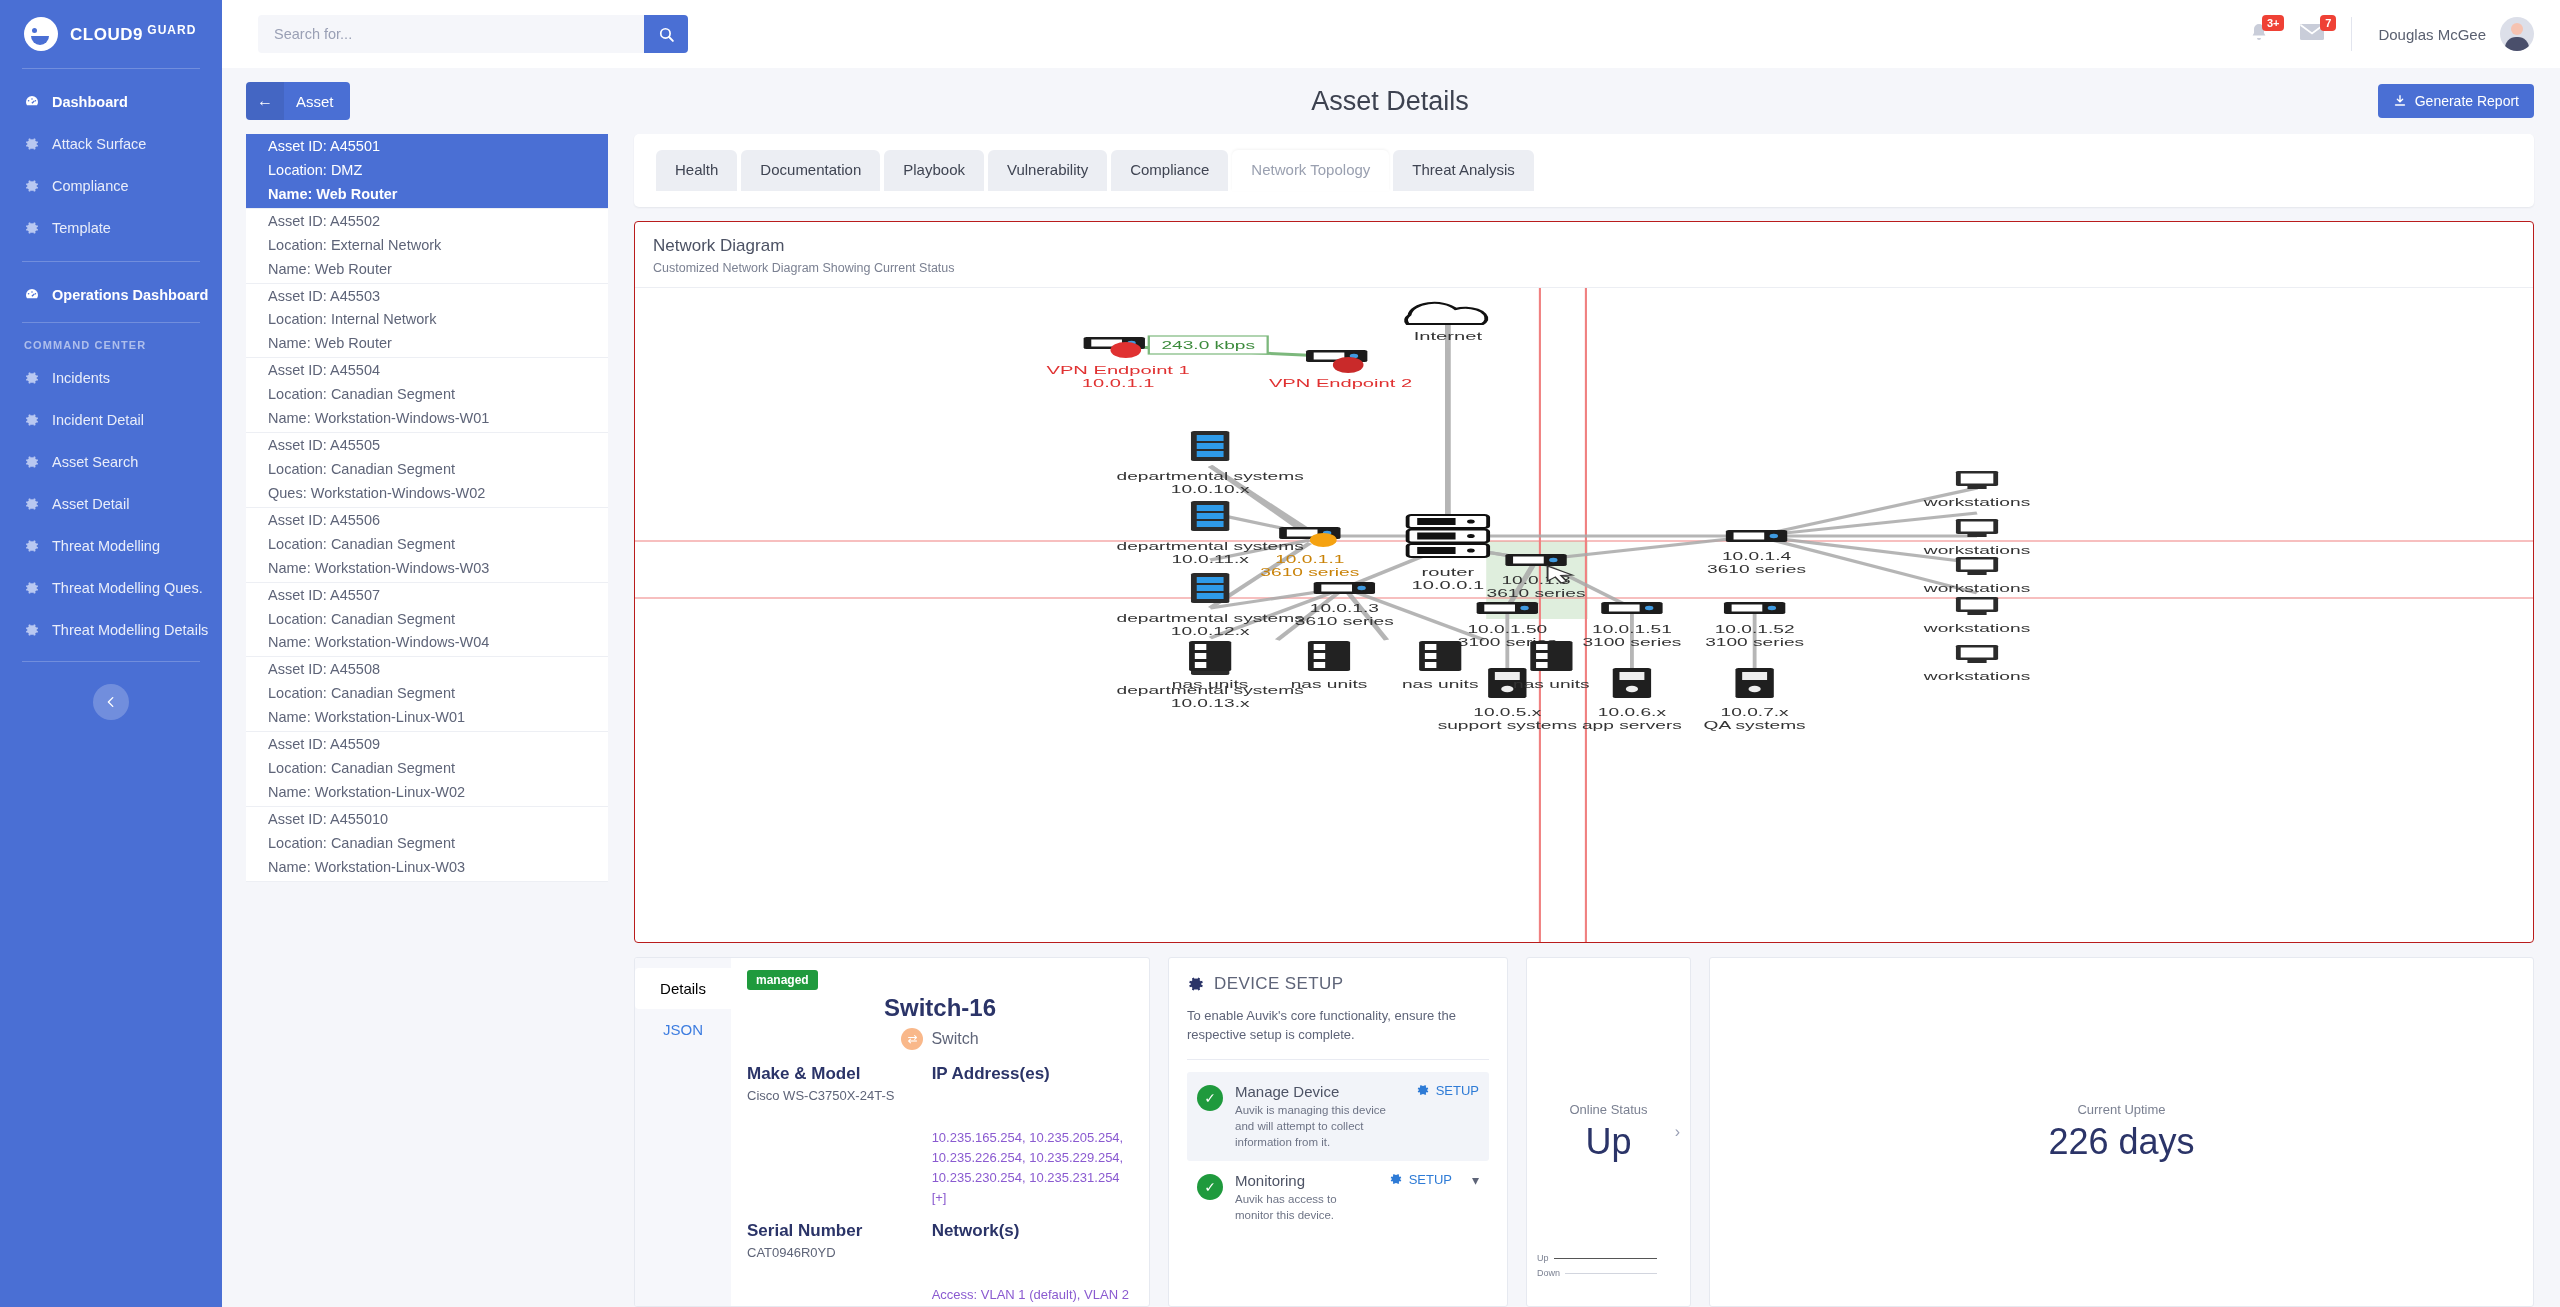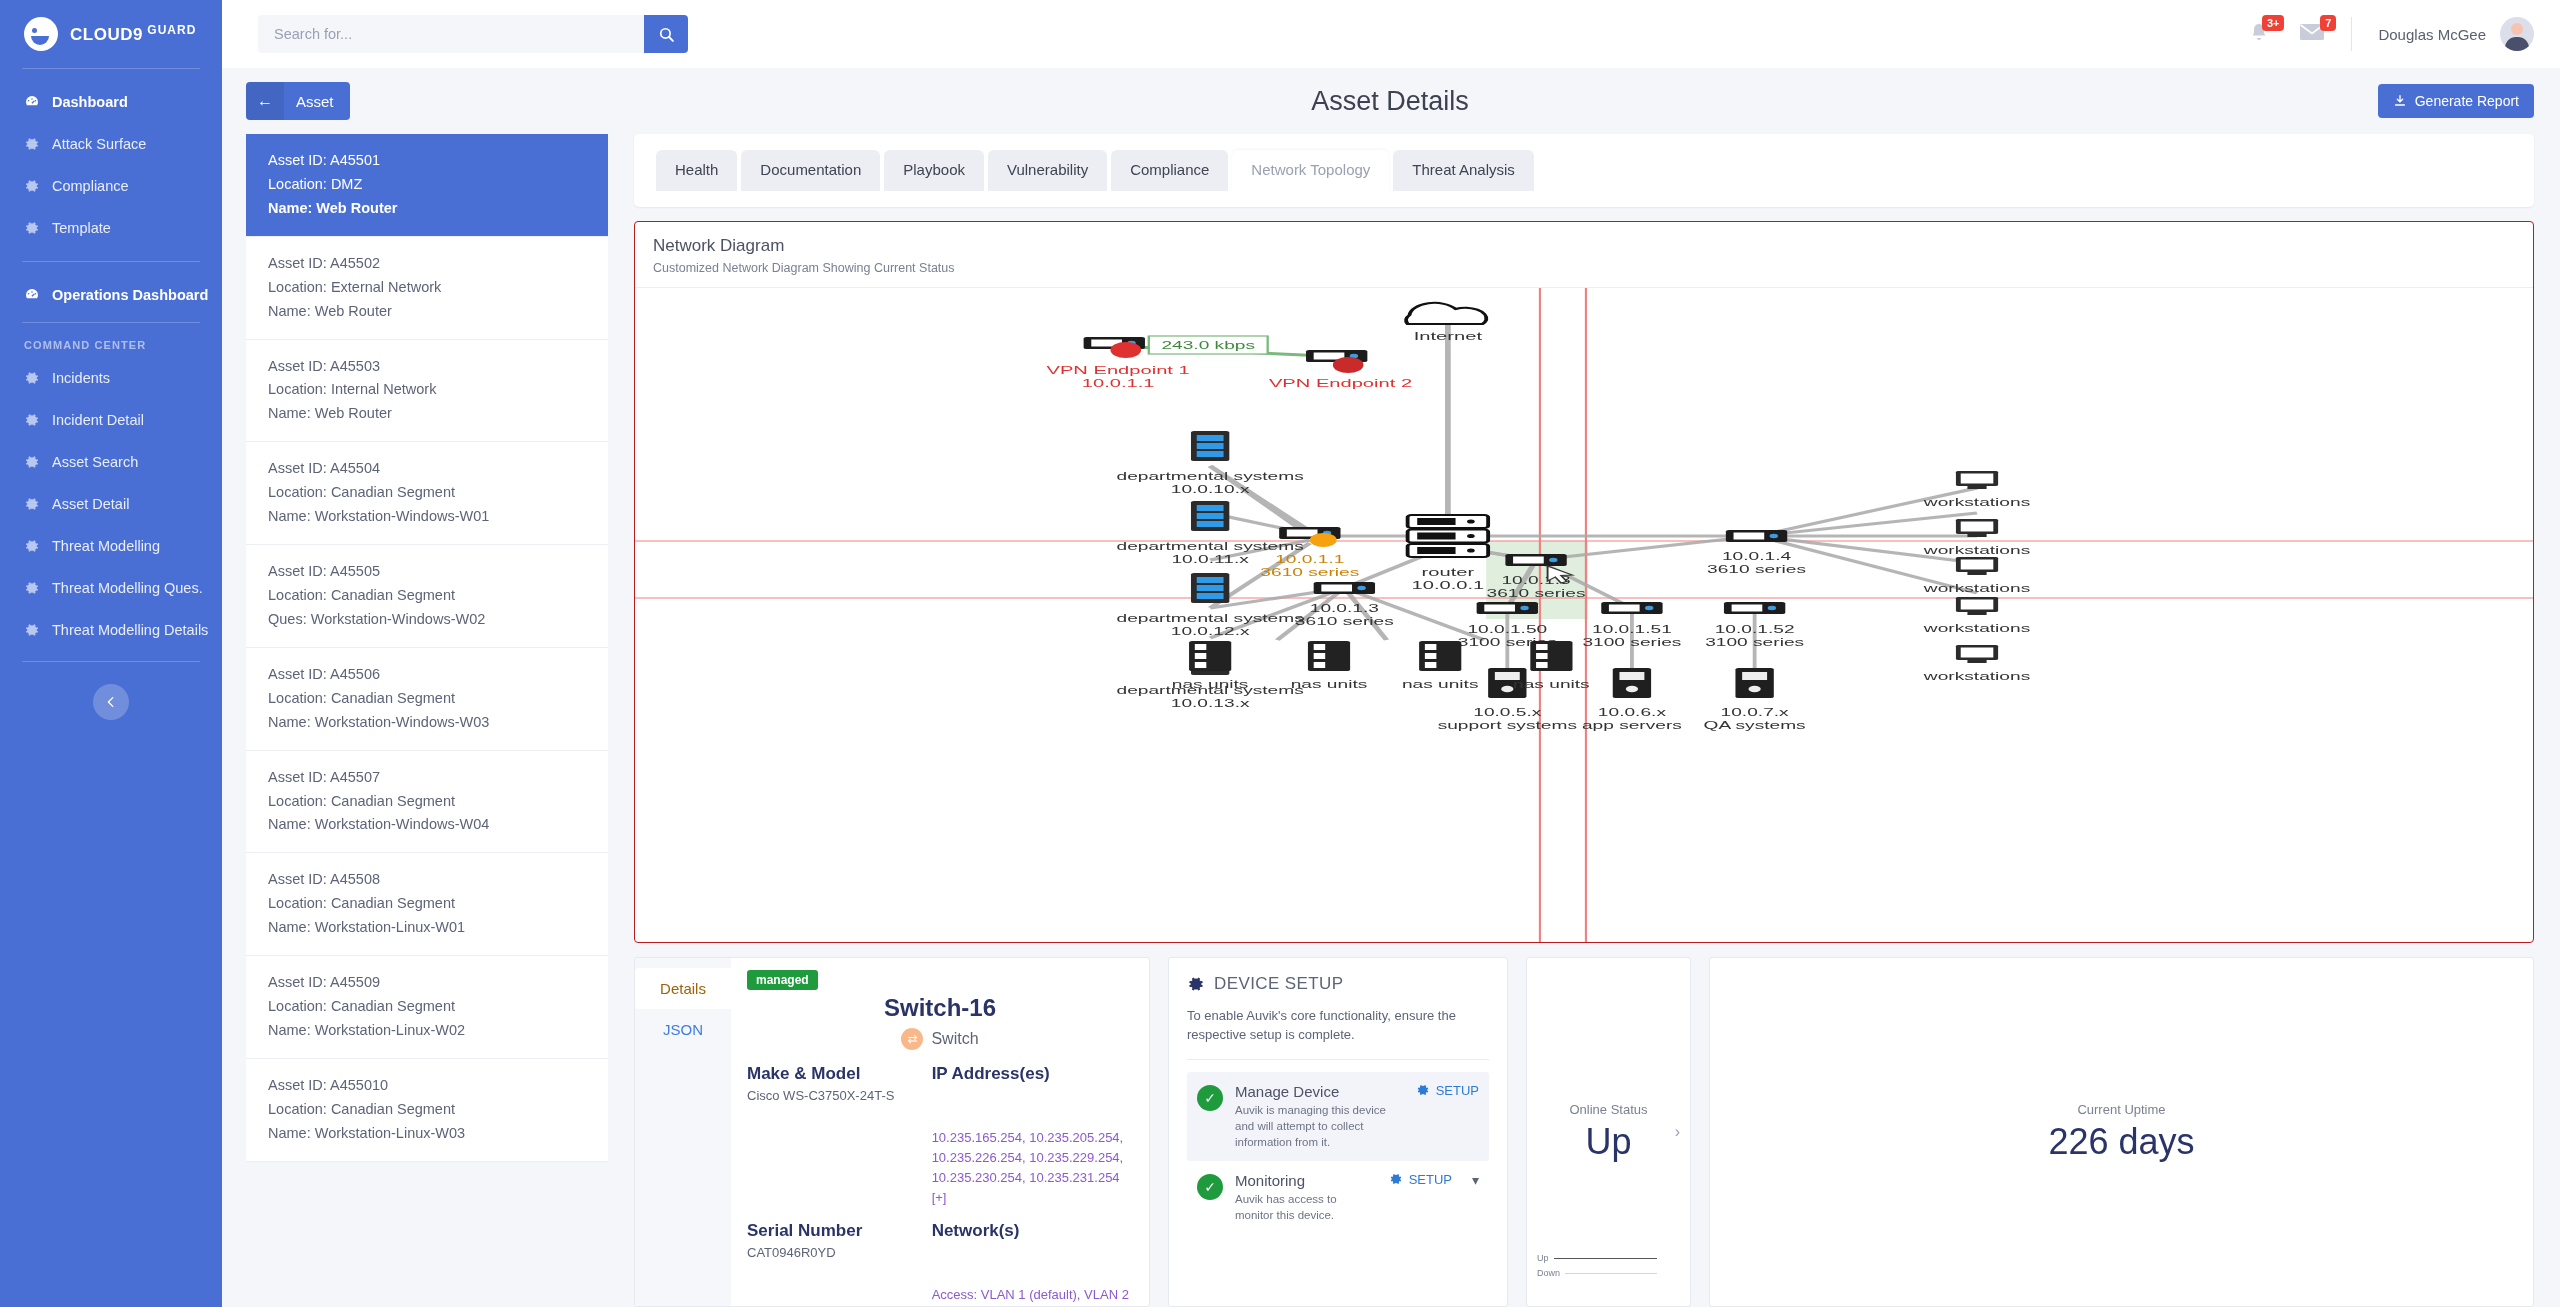--- a/index.html
+++ b/index.html
@@ -113,21 +113,21 @@
   .gen-report {
     margin-left: auto; background: #4a6fd4; color: #fff; border: none; border-radius: 4px;
     height: 34px; padding: 0 15px; font-size: 14px; font-family: inherit; cursor: pointer;
     display: flex; align-items: center; gap: 8px; z-index: 2;
   }
 
   
   .body { flex: 1; display: flex; gap: 0; padding: 0 26px 0 24px; min-height: 0; }
   .asset-list { width: 362px; flex: 0 0 362px; overflow: hidden; }
   .asset-card {
-    background: #fff; border-bottom: 1px solid #edeff4; padding: 15px 22px;
+    background: #fff; border-bottom: 1px solid #edeff4; padding: 1px 22px;
     font-size: 14.5px; color: #5e6478; line-height: 1.65; cursor: pointer;
   }
   .asset-card.selected { background: #4a6fd4; color: #fff; }
   .asset-card.selected .a-name { font-weight: bold; }
 
   
   .content { flex: 1; margin-left: 26px; min-width: 0; display: flex; flex-direction: column; }
   .tabcard {
     background: #fff; border-radius: 5px; padding: 16px 22px;
     box-shadow: 0 1px 2px rgba(20,30,60,.07); flex: 0 0 auto;
@@ -150,21 +150,21 @@
   .diag-canvas svg { display: block; }
 
   
   .bottom { display: flex; gap: 18px; margin-top: 14px; flex: 1; min-height: 0; }
   .panel { background: #fff; border: 1px solid #e6e9f0; border-radius: 3px; overflow: hidden; }
   .details-panel { flex: 0 0 516px; display: flex; }
   .dp-tabs { flex: 0 0 96px; background: #f6f7fb; padding-top: 10px; }
   .dp-tab {
     padding: 12px 14px; font-size: 15px; color: #6e7486; cursor: pointer; text-align: center;
   }
-  .dp-tab.active { background: #fff; color: #a16207; border-radius: 4px 0 0 4px; }
+  .dp-tab.active { background: #fff; color: #000000; border-radius: 4px 0 0 4px; }
   .dp-tab.link { color: #3d7de0; }
   .dp-body { flex: 1; padding: 12px 16px 10px; min-width: 0; }
   .tag-managed {
     display: inline-block; background: #1f9a3d; color: #fff; font-size: 12px; font-weight: bold;
     padding: 3px 9px; border-radius: 3px;
   }
   .dev-title { text-align: center; font-size: 24px; color: #2b3468; font-weight: bold; margin-top: 4px; }
   .dev-type { text-align: center; font-size: 16px; color: #5e6478; margin-top: 6px; display: flex; align-items: center; justify-content: center; gap: 8px; }
   .dev-type-ico {
     width: 22px; height: 22px; border-radius: 50%; background: #f9b88a; color: #fff;

